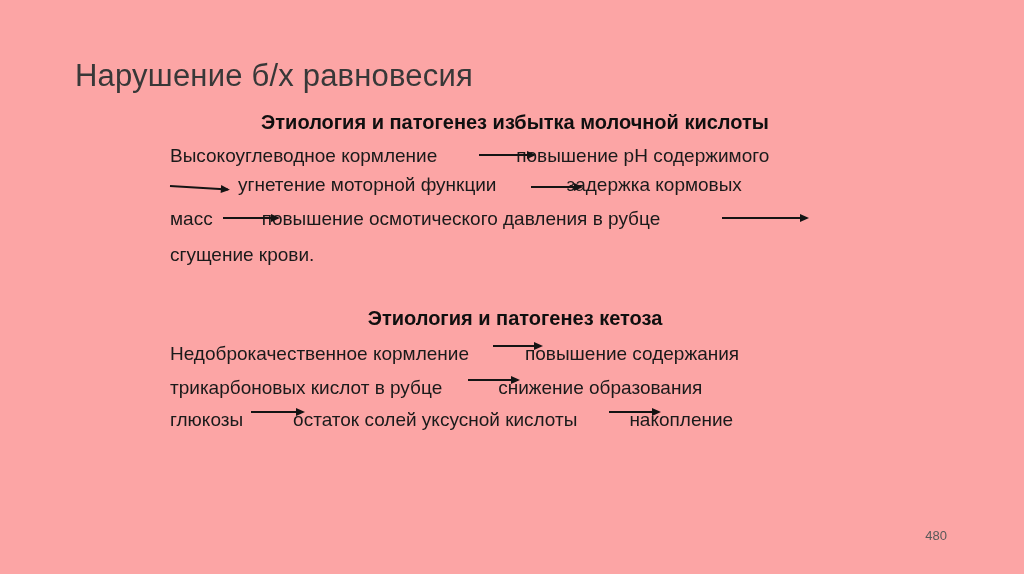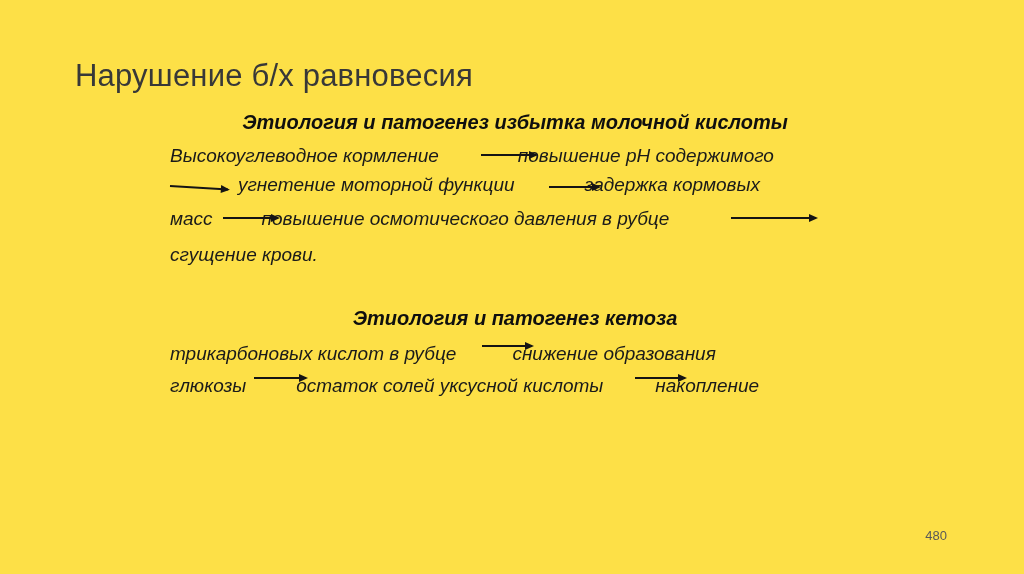--- a/index.html
+++ b/index.html
@@ -1,39 +1,38 @@
 <!DOCTYPE html>
 <html><head>
 <meta charset="utf-8">
 <style>
   html,body{margin:0;padding:0;background:#888;}
   .slide{
     position:relative;
     width:1024px;height:574px;
-    background:#fde047;
+    background:#fca5a5;
     font-family:"Liberation Sans","DejaVu Sans",sans-serif;
     color:#1a1a1a;
     overflow:hidden;
     margin:0 auto;
   }
   .slide-title{
     position:absolute;
     left:75px;top:58px;
     margin:0;
     font-size:31px;
     font-weight:400;
     color:#383838;
     letter-spacing:0.2px;
     white-space:nowrap;
   }
   .sec{
     position:absolute;
     left:170px;
     width:690px;
-    font-style:italic;
   }
   .sec1{top:111px;}
   .sec2{top:307px;}
   .sec-heading{
     margin:0 0 7px 0;
     font-size:20px;
     font-weight:700;
     text-align:center;
     color:#0f0f0f;
     white-space:nowrap;
@@ -89,20 +88,21 @@
         <div class="line"><span class="seg">Высокоуглеводное кормление</span><span class="arrow mid" style="width: 55px; margin-left: 42px; margin-right: -18px;"></span><span class="seg">повышение рН содержимого</span></div>
         <div class="line"><span class="arrow lead" style="width: 58px; margin-left: 0px; margin-right: 10px;"></span><span class="seg">угнетение моторной функции</span><span class="arrow low" style="width: 50px; margin-left: 34px; margin-right: -14px;"></span><span class="seg">задержка кормовых</span></div>
         <div class="line"><span class="seg">масс</span><span class="arrow mid" style="width: 55px; margin-left: 10px; margin-right: -16px;"></span><span class="seg">повышение осмотического давления в рубце</span><span class="arrow mid" style="width: 85px; margin-left: 62px; margin-right: 0px;"></span></div>
         <div class="line"><span class="seg">сгущение крови.</span></div>
       </div>
   </section>
 
   <section class="sec sec2">
     <h2 class="sec-heading">Этиология и патогенез кетоза</h2>
     <div class="lines">
+        <div class="line"><span class="seg">Недоброкачественное кормление</span><span class="arrow raised" style="width: 48px; margin-left: 24px; margin-right: -16px;"></span><span class="seg">повышение содержания</span></div>
         <div class="line"><span class="seg">трикарбоновых кислот в рубце</span><span class="arrow raised" style="width: 50px; margin-left: 26px; margin-right: -20px;"></span><span class="seg">снижение образования</span></div>
         <div class="line"><span class="seg">глюкозы</span><span class="arrow raised" style="width: 52px; margin-left: 8px; margin-right: -10px;"></span><span class="seg">остаток солей уксусной кислоты</span><span class="arrow raised" style="width: 50px; margin-left: 32px; margin-right: -30px;"></span><span class="seg">накопление</span></div>
       </div>
   </section>
 
   <div class="page-number">480</div>
 
 </div>
 
 </body></html>

